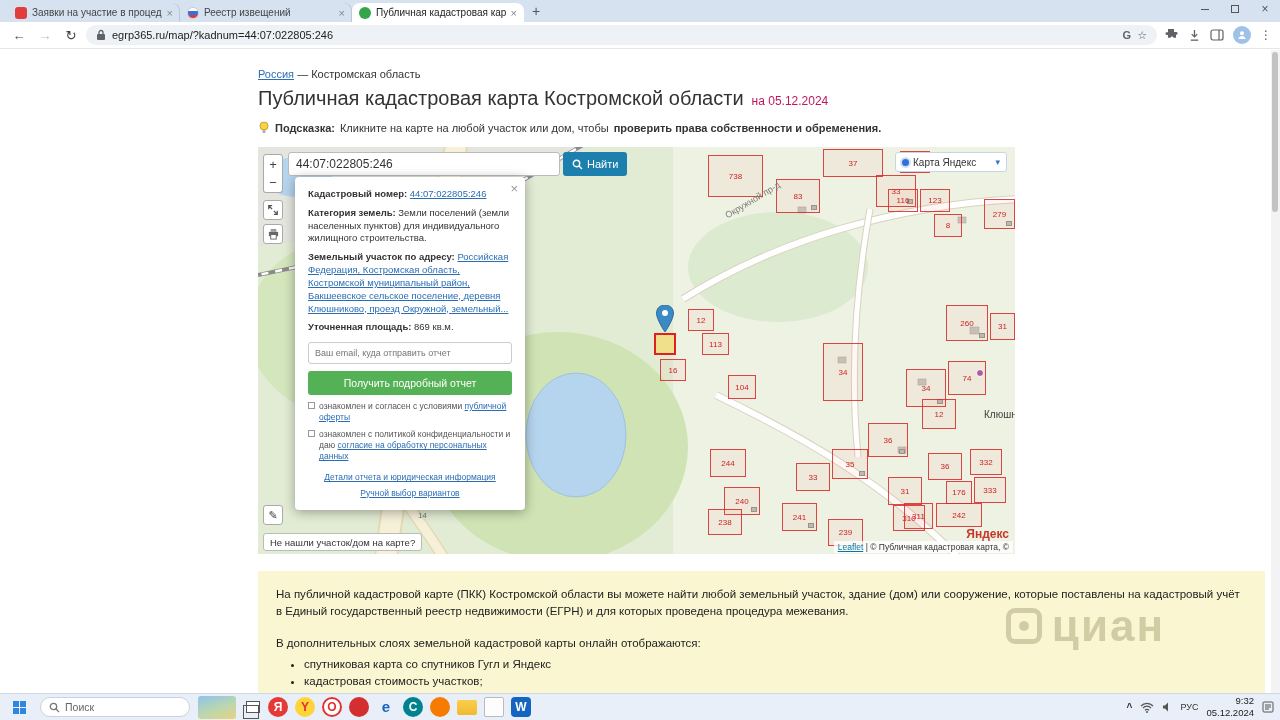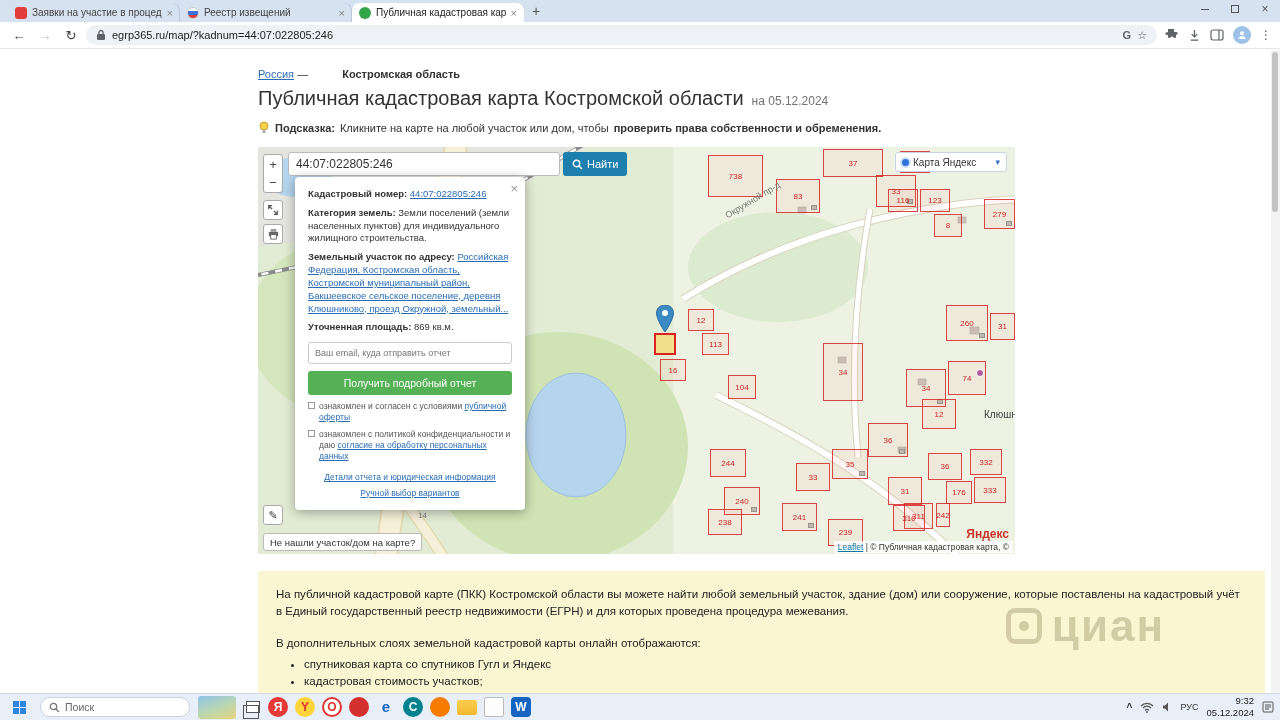--- a/index.html
+++ b/index.html
@@ -38,24 +38,24 @@
   .nav-right { display:flex; align-items:center; gap:9px; margin-left:4px; color:#5f6368; }
   .avatar { width:18px; height:18px; border-radius:50%; background:#9ec1e8; display:flex;
             align-items:center; justify-content:center; }
   .menu-dots { font-size:12px; color:#555; }
 
   
   .content { position:absolute; left:0; right:0; top:50px; bottom:27px; background:#fff; overflow:hidden; }
   .page { margin-left:258px; width:1007px; }
   .breadcrumb { padding-top:18px; font-size:11px; color:#333; }
   .breadcrumb a { color:#2a6db5; text-decoration:underline; }
-  .breadcrumb b { font-weight:bold;margin-left:31px; }
+  .breadcrumb b { font-weight:normal; }
   .title-row { margin-top:7px; display:flex; align-items:baseline; gap:8px; }
   .title-row h1 { font-size:20px; font-weight:400; color:#333; }
-  .title-date { font-size:12px; color:#737373; }
+  .title-date { font-size:12px; color:#be185d; }
   .hint { margin-top:11px; font-size:11px; color:#333; display:flex; align-items:center; gap:5px; }
   .hint .b { font-weight:bold; }
 
   
   .map { margin-top:13px; position:relative; width:757px; height:407px; background:#e2ecd4; overflow:hidden; }
   .map svg.base { position:absolute; left:0; top:0; }
   .parcel-layer { position:absolute; inset:0; }
   .parcel { position:absolute; border:1px solid rgba(214,40,40,.85); background:rgba(255,80,60,.05);
             display:flex; align-items:center; justify-content:center; }
   .parcel span { font-size:8px; color:#c22; }
@@ -364,21 +364,21 @@
             </div>
             <div class="parcel" style="left: 570px; top: 372px; width: 35px; height: 27px;">
               <span>239</span>
             </div>
             <div class="parcel" style="left: 612px; top: 358px; width: 32px; height: 26px; margin-left: 23px;">
               <span>310</span>
             </div>
             <div class="parcel" style="left: 646px; top: 356px; width: 29px; height: 26px;">
               <span>311</span>
             </div>
-            <div class="parcel" style="left: 678px; top: 356px; width: 14px; height: 24px;">
+            <div class="parcel" style="left: 678px; top: 356px; width: 46px; height: 24px;">
               <span>242</span>
             </div>
             <div class="parcel" style="left: 430px; top: 162px; width: 26px; height: 22px;">
               <span>12</span>
             </div>
             <div class="parcel" style="left: 444px; top: 186px; width: 27px; height: 22px;">
               <span>113</span>
             </div>
             <div class="parcel" style="left: 402px; top: 212px; width: 26px; height: 22px;">
               <span>16</span>

